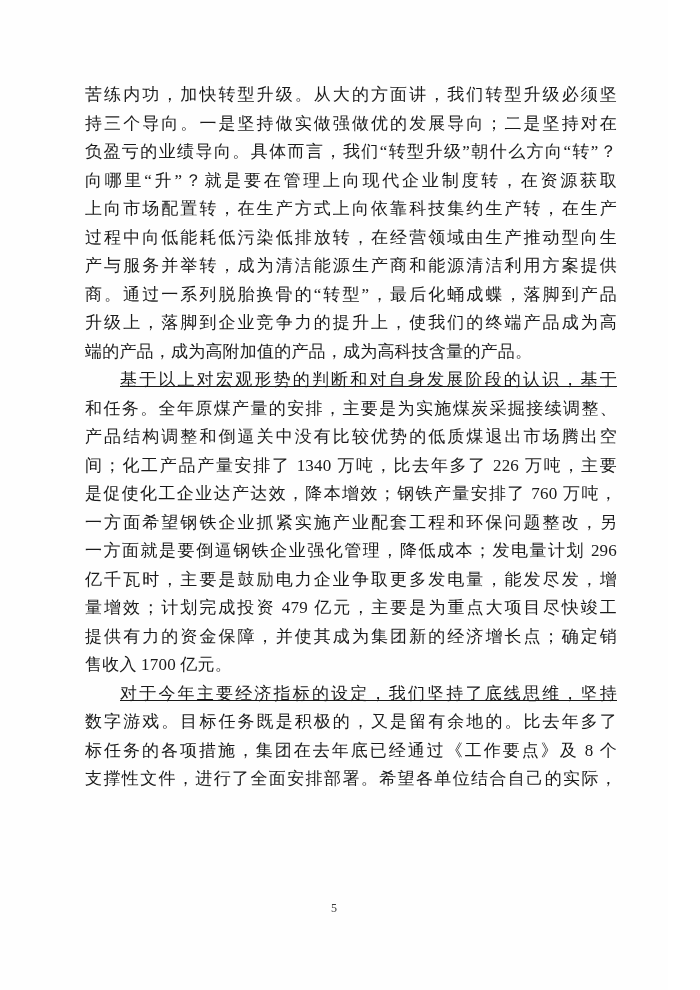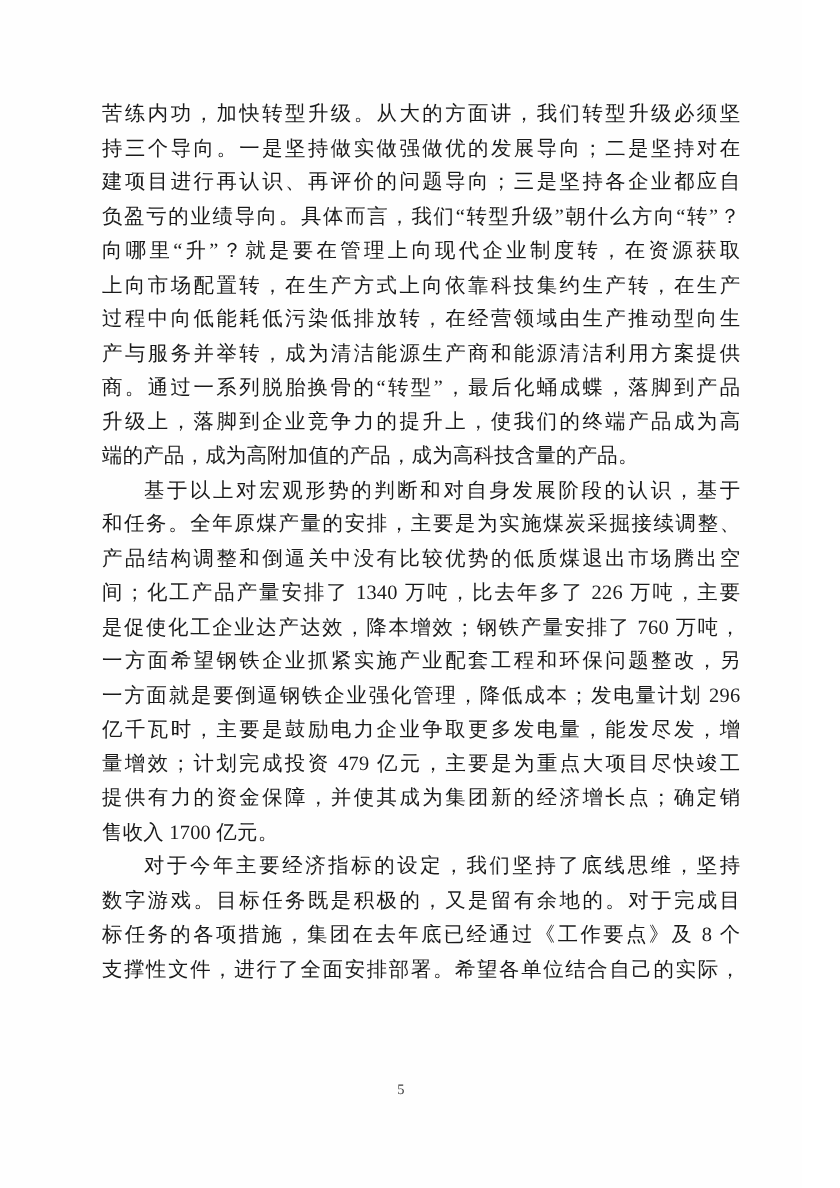--- a/index.html
+++ b/index.html
@@ -31,20 +31,21 @@
     line-height: 28.5px;
     height: 28.5px;
     white-space: normal;
     text-align: justify;
     text-align-last: justify;
     text-justify: inter-character;
     letter-spacing: 0.2px;
   }
   .line.indent {
     text-indent: 35px;
+    text-decoration: underline;
   }
   .line.para-end {
     text-align: right;
     text-align-last: left;
   }
   .page-number {
     position: absolute;
     top: 901px;
     left: 0;
     width: 100%;
@@ -56,21 +57,20 @@
 </style>
 </head>
 <body>
 
 <div class="doc-page">
   <div class="text-block">
 
     <div class="para">
       <div class="line">苦练内功，加快转型升级。从大的方面讲，我们转型升级必须坚</div>
       <div class="line">持三个导向。一是坚持做实做强做优的发展导向；二是坚持对在</div>
-      <div class="line">建项目进行再认识、再评价的问题导向；三是坚持各企业都应自</div>
       <div class="line">负盈亏的业绩导向。具体而言，我们“转型升级”朝什么方向“转”？</div>
       <div class="line">向哪里“升”？就是要在管理上向现代企业制度转，在资源获取</div>
       <div class="line">上向市场配置转，在生产方式上向依靠科技集约生产转，在生产</div>
       <div class="line">过程中向低能耗低污染低排放转，在经营领域由生产推动型向生</div>
       <div class="line">产与服务并举转，成为清洁能源生产商和能源清洁利用方案提供</div>
       <div class="line">商。通过一系列脱胎换骨的“转型”，最后化蛹成蝶，落脚到产品</div>
       <div class="line">升级上，落脚到企业竞争力的提升上，使我们的终端产品成为高</div>
       <div class="line para-end">端的产品，成为高附加值的产品，成为高科技含量的产品。</div>
     </div>
 
@@ -83,21 +83,21 @@
       <div class="line">一方面希望钢铁企业抓紧实施产业配套工程和环保问题整改，另</div>
       <div class="line">一方面就是要倒逼钢铁企业强化管理，降低成本；发电量计划 296</div>
       <div class="line">亿千瓦时，主要是鼓励电力企业争取更多发电量，能发尽发，增</div>
       <div class="line">量增效；计划完成投资 479 亿元，主要是为重点大项目尽快竣工</div>
       <div class="line">提供有力的资金保障，并使其成为集团新的经济增长点；确定销</div>
       <div class="line para-end">售收入 1700 亿元。</div>
     </div>
 
     <div class="para">
       <div class="line indent">对于今年主要经济指标的设定，我们坚持了底线思维，坚持</div>
-      <div class="line">数字游戏。目标任务既是积极的，又是留有余地的。对于完成目</div>
+      <div class="line">数字游戏。目标任务既是积极的，又是留有余地的。比去年多了</div>
       <div class="line">标任务的各项措施，集团在去年底已经通过《工作要点》及 8 个</div>
       <div class="line">支撑性文件，进行了全面安排部署。希望各单位结合自己的实际，</div>
     </div>
 
   </div>
 
   <div class="page-number">5</div>
 </div>
 
 </body></html>

